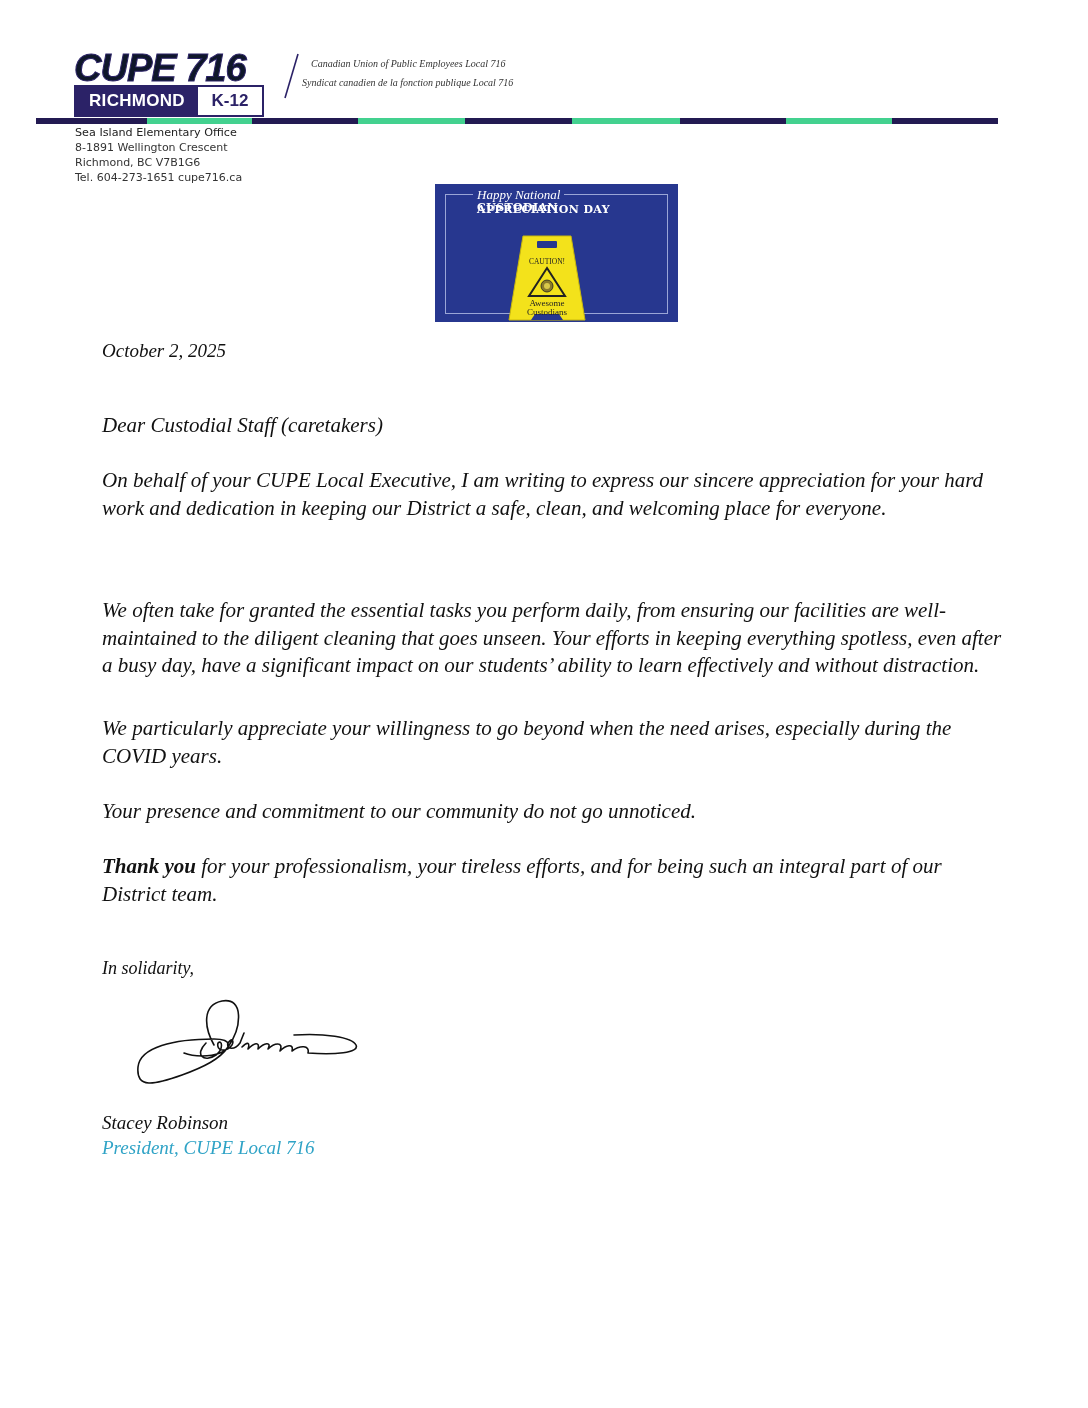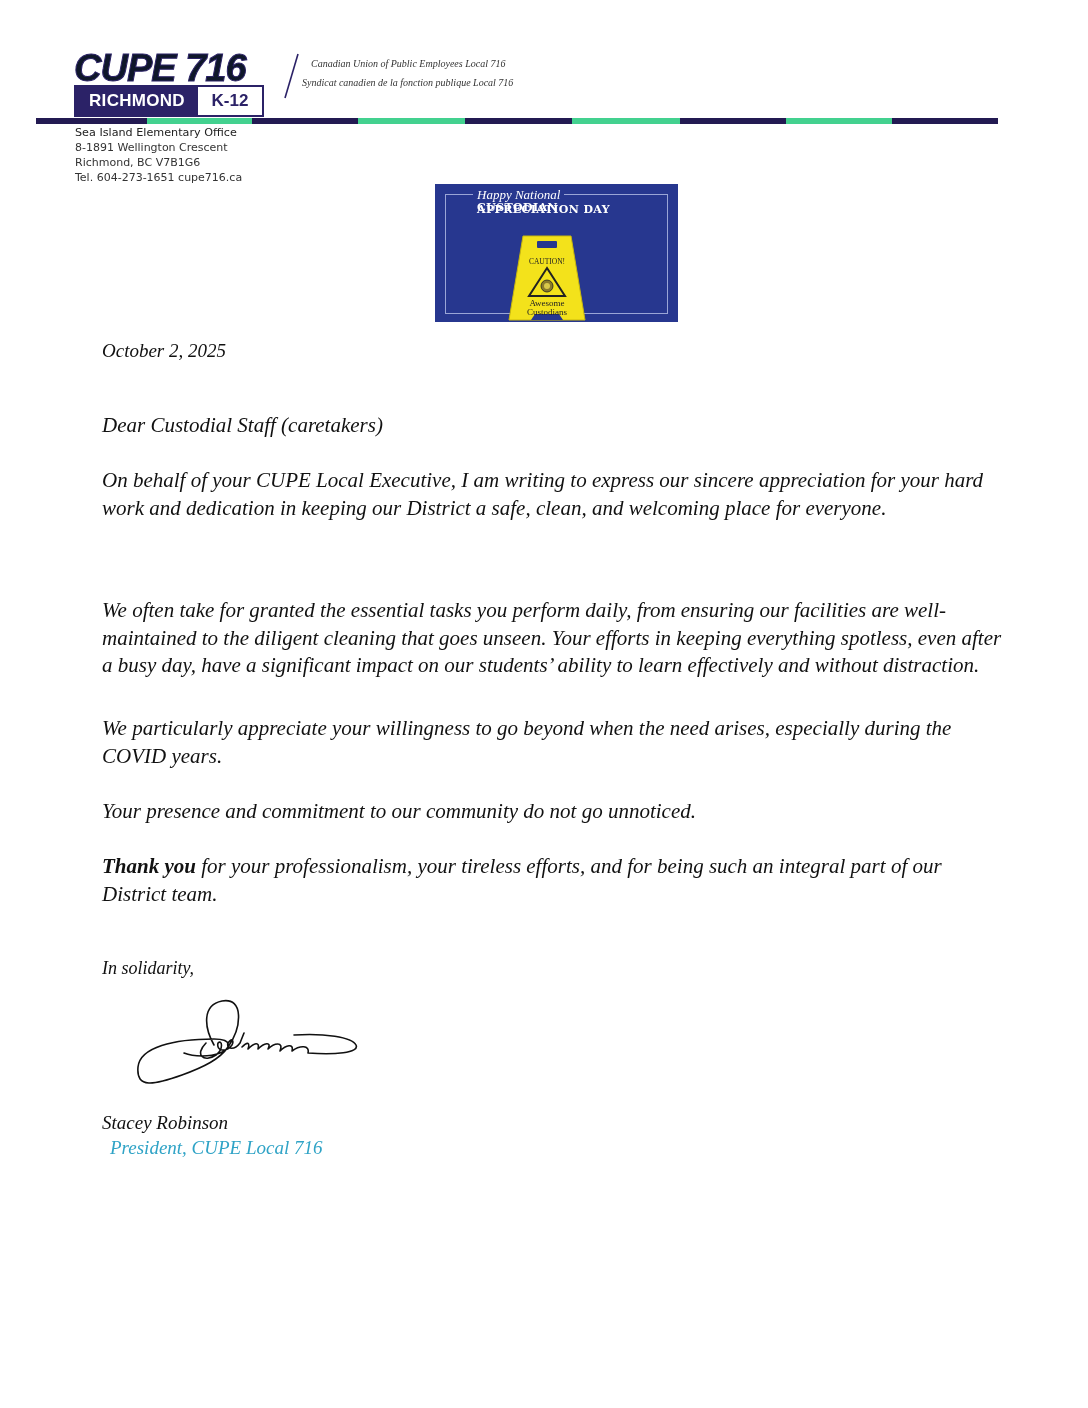--- a/index.html
+++ b/index.html
@@ -42,21 +42,21 @@
   .salutation { left:102px; top:412px; }
   .para { left:102px; width:900px; }
   .p1 { top:467px; }
   .p2 { top:578px;margin-top:19px; }
   .p3 { top:715px; }
   .p4 { top:798px; }
   .p5 { top:853px; }
   .closing { left:102px; top:956px; font-size:18px; line-height:24px; }
   .signature { left:134px; top:997px; width:230px; height:95px; }
   .signer { left:102px; top:1110px; font-size:19px; line-height:25px; }
-  .signer-title { left:102px; top:1135px; font-size:19px; line-height:25px; font-style:italic; color:#2fa3c6;margin-left:8px; }
+  .signer-title { left:102px; top:1135px; font-size:19px; line-height:25px; font-style:italic; color:#2fa3c6; }
   b { font-weight:bold; }
 </style>
 </head>
 <body>
 
 <div class="abs logo-top">
   <span>CUPE 716</span>
 </div>
 <div class="abs logo-bottom">
   <div class="logo-richmond">RICHMOND</div>

